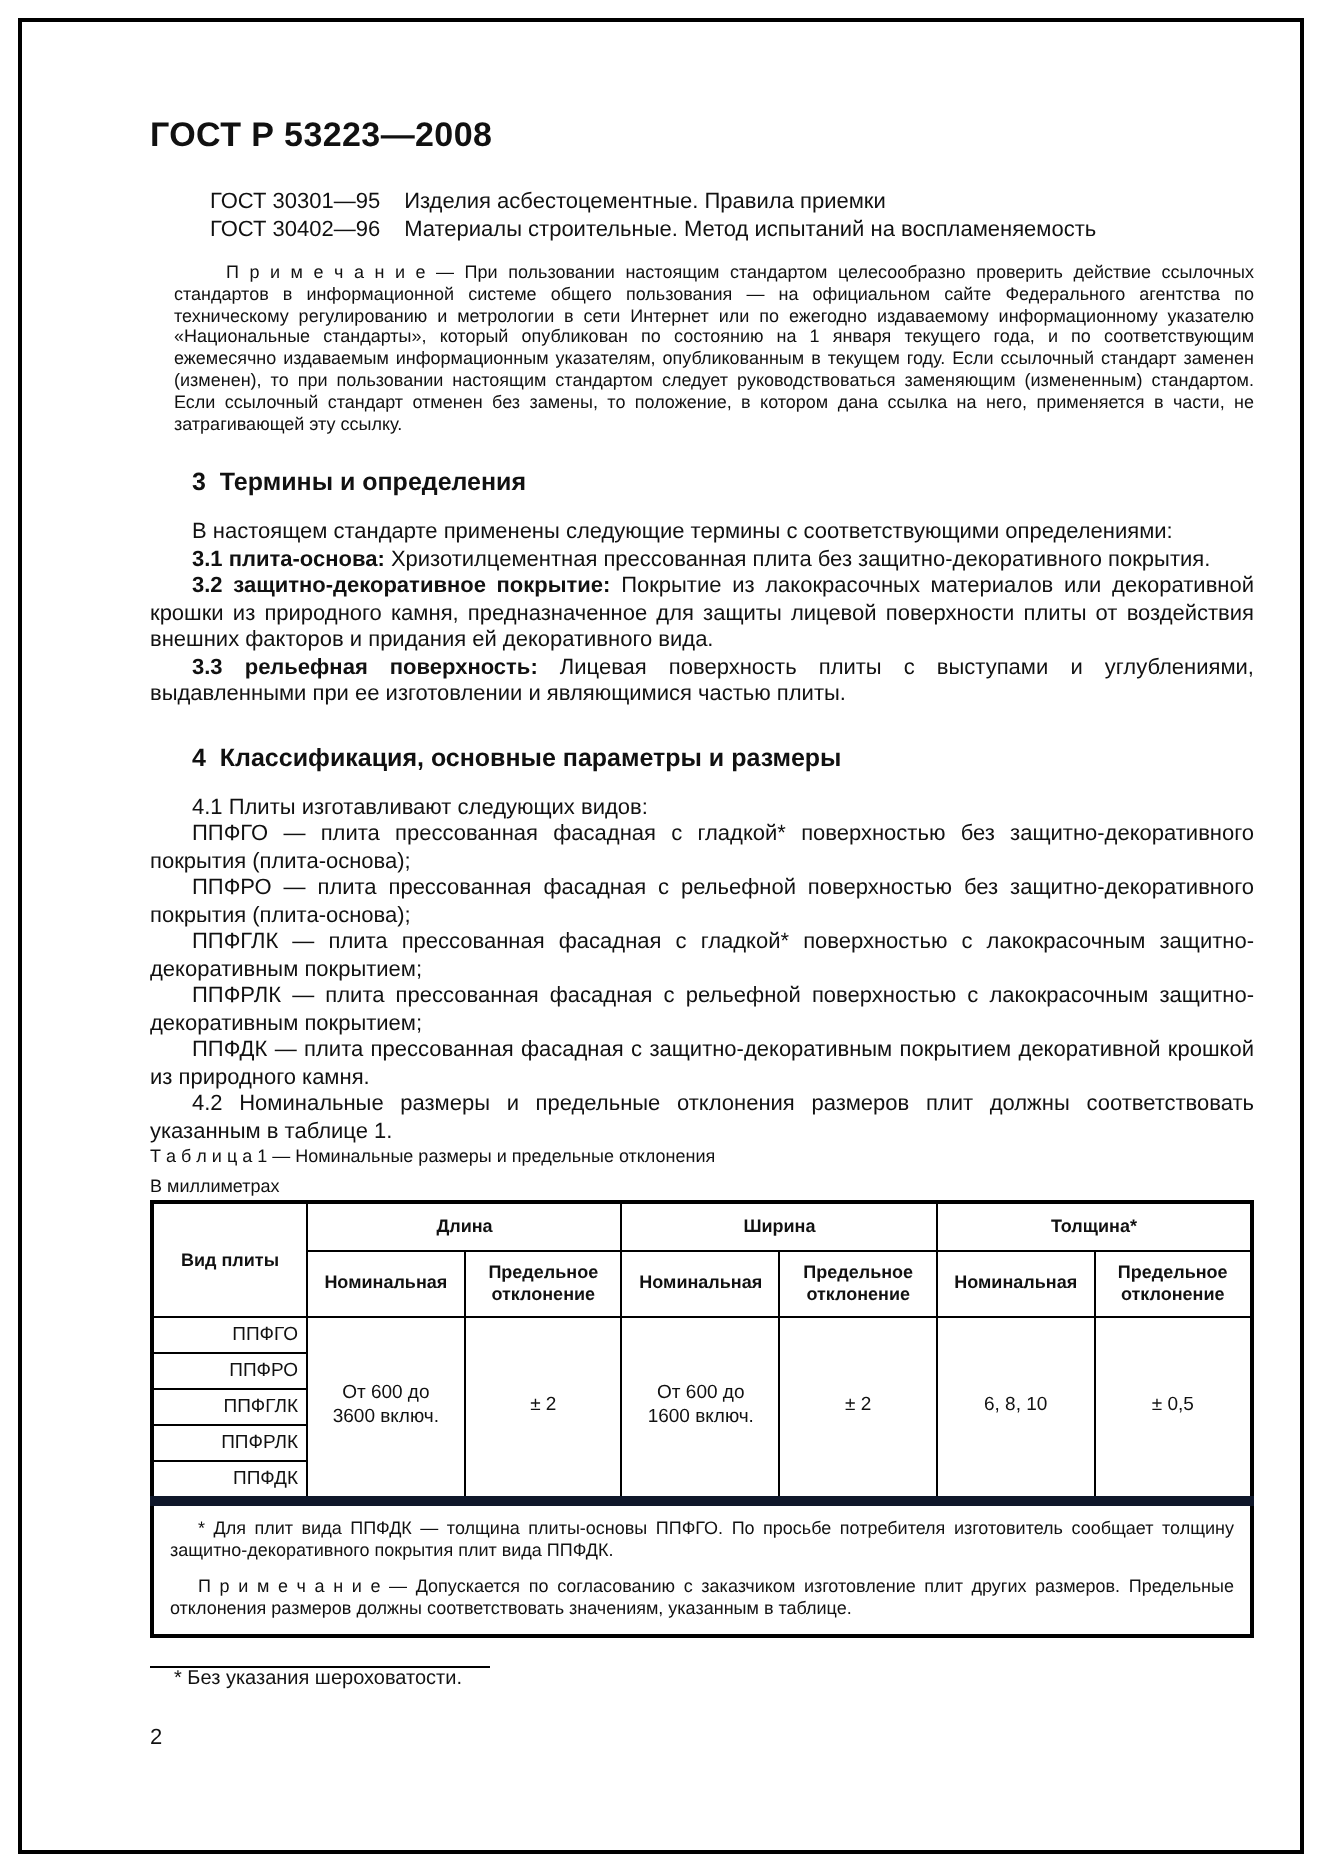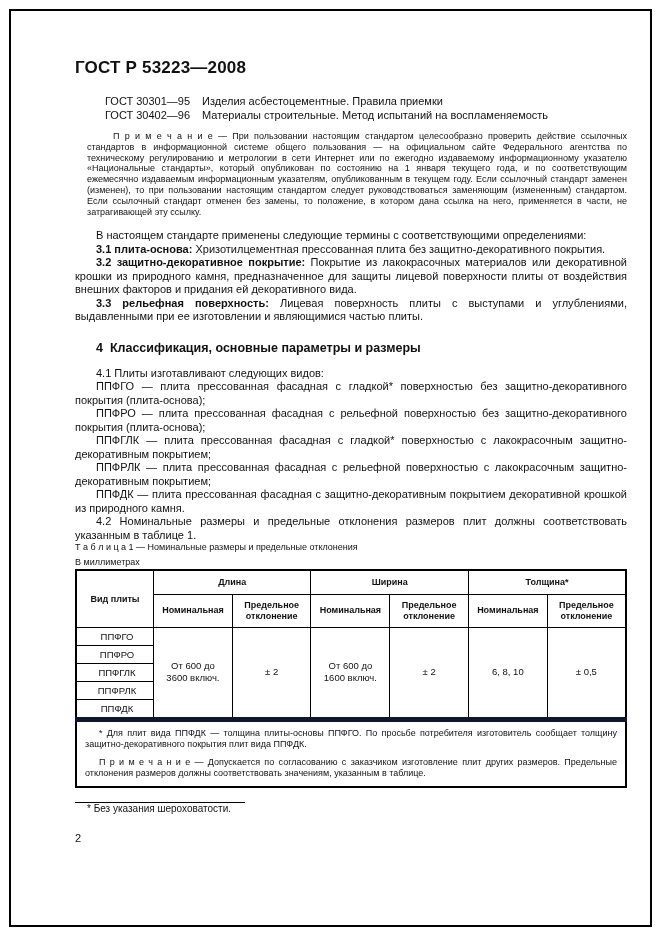--- a/index.html
+++ b/index.html
@@ -34,21 +34,21 @@
   .tbl-caption { font-size:9px; }
   .tbl-units { margin-top:5px; font-size:9px; text-align:left; }
 
   table.tbl { width:100%; border-collapse:collapse; border:2px solid #000; margin-top:2px; }
   table.tbl th, table.tbl td { border:1px solid #000; }
   table.tbl th {
     font-size:9px; font-weight:bold; text-align:center;
     vertical-align:middle; padding:5px 3px; line-height:11px;
   }
   table.tbl tr.group-row th { height:24px; }
-  td.type-cell { font-size:9.5px; text-align:center; padding:3px 4px 3px 8px; height:17px; }
+  td.type-cell { font-size:9.5px; text-align:right; padding:3px 4px 3px 8px; height:17px; }
   td.val-cell { font-size:9.5px; text-align:center; vertical-align:middle; padding:2px 8px; line-height:12px; }
   table.tbl tfoot td {
     border:none; font-size:9px; line-height:10.8px;
     text-align:justify; padding:4px 8px 2px 8px; text-indent:14px;
   }
   table.tbl tfoot tr.fn-row td { border-top:5px solid #0f172a; padding-top:6px; }
   table.tbl tfoot tr.note-row td { padding-top:6px; padding-bottom:7px; }
 
   .footnote-rule { margin-top:14px; width:170px; border-top:1px solid #000; }
   .page-footnote { margin-top:0; font-size:10px; padding-left:12px; }
@@ -67,20 +67,21 @@
     <div class="ref-line">
       <span class="ref-code">ГОСТ 30301—95</span><span>Изделия асбестоцементные. Правила приемки</span>
     </div>
     <div class="ref-line">
       <span class="ref-code">ГОСТ 30402—96</span><span>Материалы строительные. Метод испытаний на воспламеняемость</span>
     </div>
   </div>
 
   <p class="small-note">П р и м е ч а н и е — При пользовании настоящим стандартом целесообразно проверить действие ссылочных стандартов в информационной системе общего пользования — на официальном сайте Федерального агентства по техническому регулированию и метрологии в сети Интернет или по ежегодно издаваемому информационному указателю «Национальные стандарты», который опубликован по состоянию на 1 января текущего года, и по соответствующим ежемесячно издаваемым информационным указателям, опубликованным в текущем году. Если ссылочный стандарт заменен (изменен), то при пользовании настоящим стандартом следует руководствоваться заменяющим (измененным) стандартом. Если ссылочный стандарт отменен без замены, то положение, в котором дана ссылка на него, применяется в части, не затрагивающей эту ссылку.</p>
 
+  <h2 class="sec-title">3&nbsp;&nbsp;Термины и определения</h2>
 
   <p class="body-p after-title">В настоящем стандарте применены следующие термины с соответствующими определениями:</p>
 
   <p class="body-p">
     <b>3.1 плита-основа:</b>
     <span>Хризотилцементная прессованная плита без защитно-декоративного покрытия.</span>
   </p>
   <p class="body-p">
     <b>3.2 защитно-декоративное покрытие:</b>
     <span>Покрытие из лакокрасочных материалов или декоративной крошки из природного камня, предназначенное для защиты лицевой поверхности плиты от воздействия внешних факторов и придания ей декоративного вида.</span>

